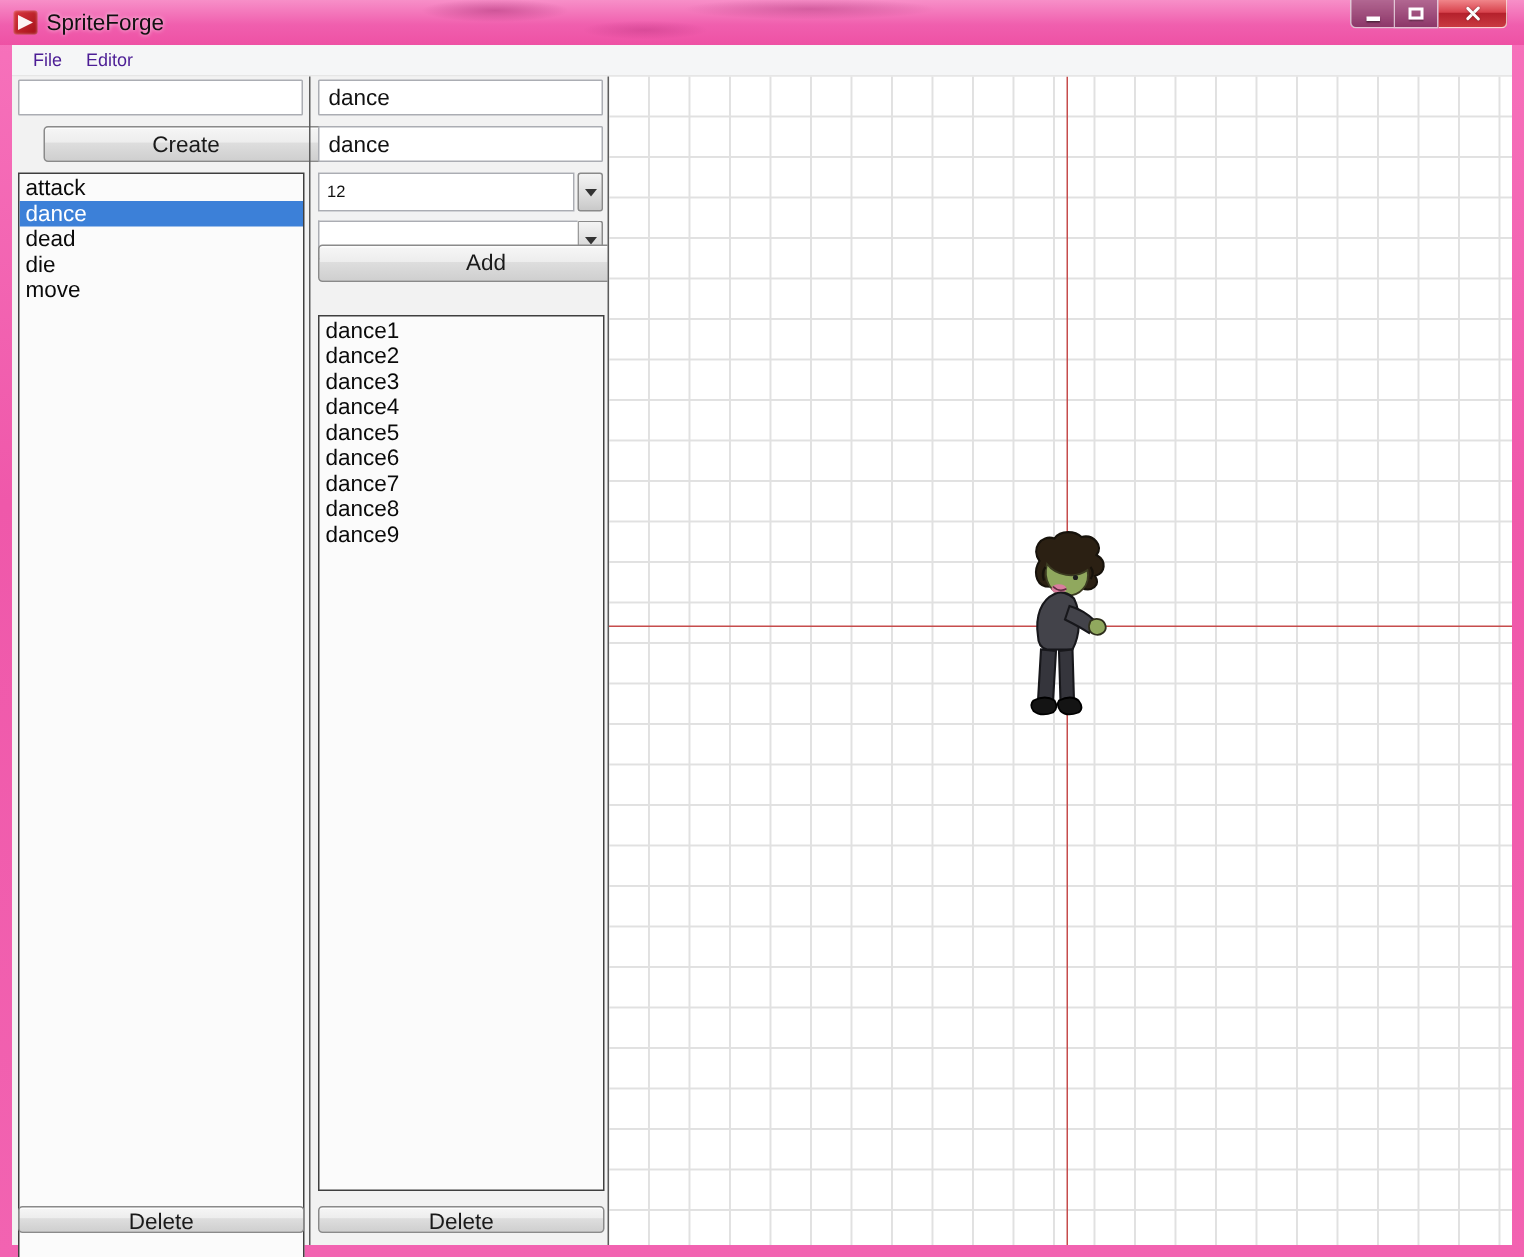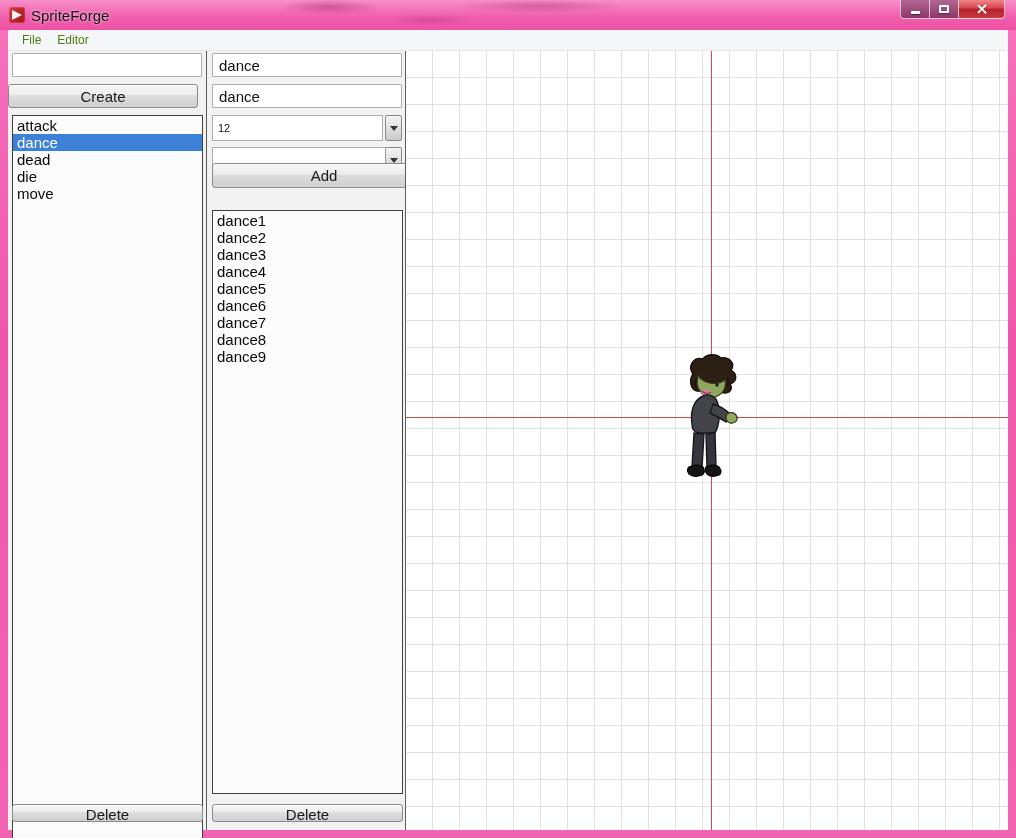--- a/index.html
+++ b/index.html
@@ -29,21 +29,21 @@
   .glyph-min{width:9px;height:3px;background:#fff;box-shadow:0 1px 1px rgba(0,0,0,.5);margin-top:6px;}
   .glyph-max{width:10px;height:8px;border:2px solid #fff;box-shadow:0 1px 1px rgba(0,0,0,.4);}
   .glyph-close{width:12px;height:12px;position:relative;}
   .glyph-close:before,.glyph-close:after{content:"";position:absolute;left:5px;top:0;width:2.4px;height:12px;background:#fff;border-radius:1px;box-shadow:0 0 1px rgba(0,0,0,.5);}
   .glyph-close:before{transform:rotate(45deg);}
   .glyph-close:after{transform:rotate(-45deg);}
 
   
   .inner{position:absolute;left:8px;right:8px;top:30px;bottom:8px;background:#f0f0f0;}
   .menubar{position:absolute;left:0;top:0;right:0;height:21px;background:#f5f6f7;border-bottom:1px solid #e6e6e6;display:flex;align-items:center;padding-left:6px;}
-  .menu-item{font-size:12px;color:#4d7c0f;padding:3px 8px;}
+  .menu-item{font-size:12px;color:#4c1d95;padding:3px 8px;}
 
   .content{position:absolute;left:0;top:21px;right:0;bottom:0;background:#f2f2f2;}
   .vline{position:absolute;top:0;bottom:0;width:1px;background:#5c5c5c;}
 
   
   .text-input{position:absolute;height:24px;border:1px solid #abadb3;background:#fff;
     font-family:inherit;font-size:15px;color:#111;padding:2px 6px;border-radius:1px;outline:none;}
   .btn{position:absolute;height:18px;border:1px solid #8a8a8a;border-radius:3px;color:#1a1a1a;
     font-family:inherit;font-size:15px;text-align:center;
     background:linear-gradient(180deg,#f6f6f6 0%,#ededed 45%,#dedede 46%,#cfcfcf 100%);
@@ -96,21 +96,21 @@
   <div class="inner">
 
     <div class="menubar">
       <span class="menu-item">File</span>
       <span class="menu-item">Editor</span>
     </div>
 
     <div class="content">
 
       <input class="text-input" style="left: 4px; top: 2px; width: 190px;" value="">
-      <button class="btn" style="left:0;top:33px;width:190px;height:24px;">Create</button>
+      <button class="btn" style="left:21px;top:33px;width:190px;height:24px;">Create</button>
       <div class="listbox" style="left:4px;top:64px;width:191px;height:766px;">
           <div class="list-item">attack</div>
           <div class="list-item selected">dance</div>
           <div class="list-item">dead</div>
           <div class="list-item">die</div>
           <div class="list-item">move</div>
         </div>
       <button class="btn" style="left:4px;top:753px;width:191px;">Delete</button>
 
       <div class="vline" style="left:198px;"></div>

